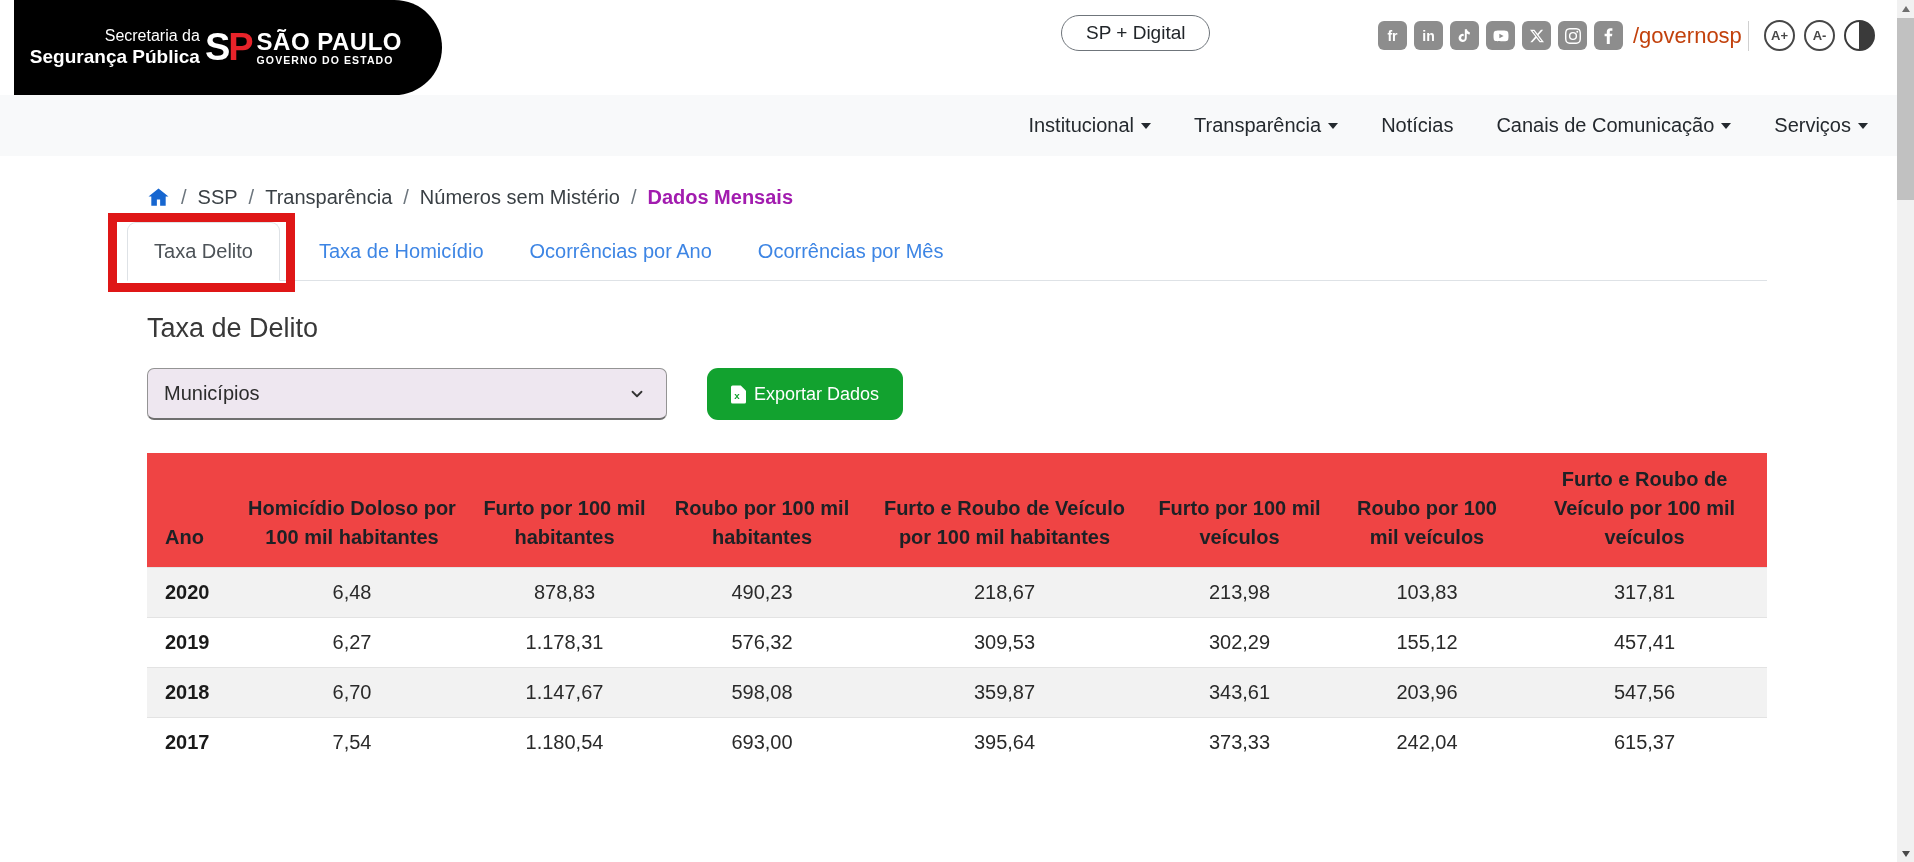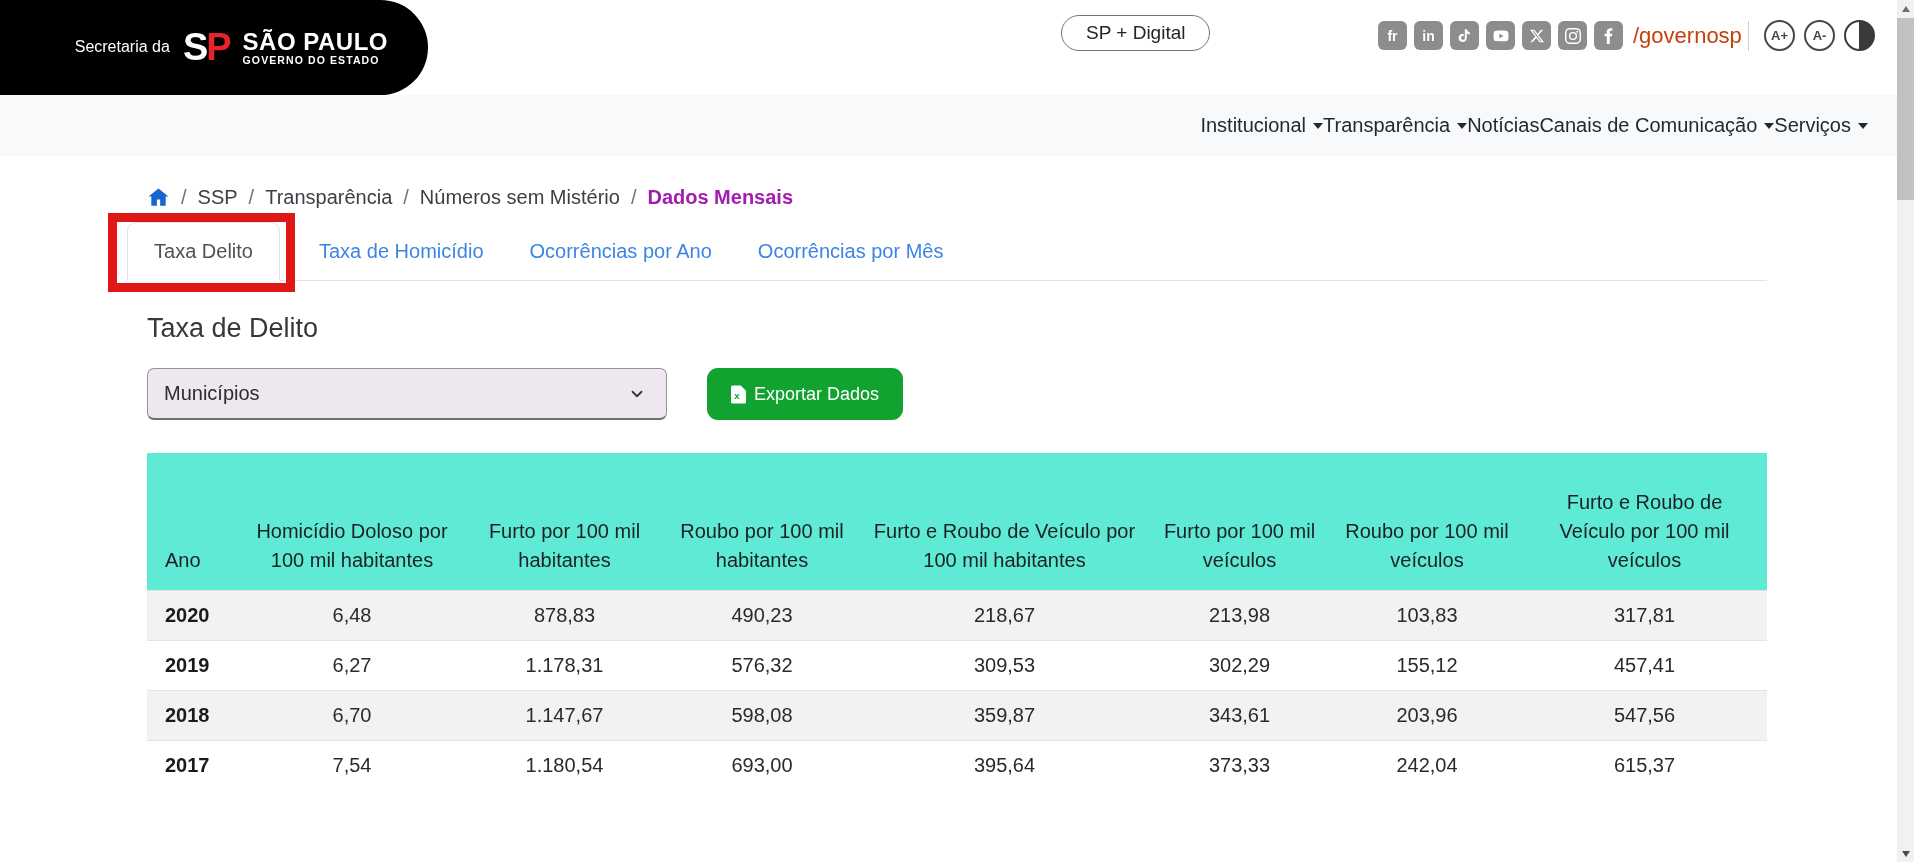--- a/index.html
+++ b/index.html
@@ -5,24 +5,24 @@
   * { box-sizing: border-box; }
   html,body { margin:0; padding:0; }
   body {
     width:1914px; height:862px; overflow:hidden; position:relative;
     font-family:"Liberation Sans", sans-serif; background:#fff; color:#212529;
   }
 
   
   .topbar { position:relative; height:95px; background:#fff; }
   .logo-banner {
-    position:absolute; left:0; top:0; width:428px; height:95px;
+    position:absolute; left:14px; top:0; width:428px; height:95px;
     background:#000; border-radius:0 48px 48px 0;
     display:flex; align-items:center; justify-content:flex-end;
-    padding-right:40px; gap:13px; z-index:2;
+    padding-right:40px; gap:5px; z-index:2;
   }
   .sec-text { color:#fff; text-align:right; line-height:1.18; }
   .sec-line1 { font-size:16px; }
   .sec-line2 { font-size:19px; font-weight:bold; }
   .sp-mark { font-size:38px; font-weight:bold; letter-spacing:-2px; display:flex; }
   .sp-s { color:#fff; }
   .sp-p { color:#e8232a; }
   .state-text { color:#fff; line-height:1.05; }
   .state-line1 { font-size:24px; font-weight:bold; letter-spacing:0.5px; }
   .state-line2 { font-size:10.5px; font-weight:bold; letter-spacing:1.1px; }
@@ -52,21 +52,21 @@
   }
   .contrast-btn {
     width:31px; height:31px; border:2.5px solid #3a3a3a; border-radius:50%;
     background:linear-gradient(90deg,#ffffff 50%,#3a3a3a 50%); cursor:pointer;
   }
 
   
   .navbar {
     height:61px; background:#f8f9fa;
     display:flex; align-items:center; justify-content:flex-end;
-    padding-right:46px; 
+    padding-right:46px; gap:43px;
   }
   .nav-item { display:flex; align-items:center; font-size:20px; color:#24292e; cursor:pointer; white-space:nowrap; }
   .caret {
     display:inline-block; margin-left:7px; width:0; height:0;
     border-left:5.5px solid transparent; border-right:5.5px solid transparent;
     border-top:6.5px solid #24292e;
   }
 
   
   .content { width:1620px; margin:0 auto; padding-top:30px; }
@@ -108,22 +108,22 @@
   .export-btn {
     height:52px; padding:0 24px; background:#12a22f; border:none; border-radius:11px;
     display:flex; align-items:center; gap:8px;
     font-family:"Liberation Sans", sans-serif;
     font-size:18px; color:#fff; cursor:pointer;
   }
 
   
   .data-table { width:1620px; margin-top:33px; border-collapse:collapse; table-layout:fixed; font-size:20px; }
   .data-table thead th {
-    background:#5eead4; color:#1d2125; font-weight:normal;
-    text-align:center; vertical-align:bottom; padding:35px 10px 15px; line-height:1.45;
+    background:#ef4444; color:#1d2125; font-weight:bold;
+    text-align:center; vertical-align:bottom; padding:12px 10px 15px; line-height:1.45;
   }
   .data-table thead th.col-ano { text-align:left; padding-left:18px; }
   .data-table tbody tr { border-top:1px solid #e3e3e3; }
   .data-table tbody tr.striped { background:#f2f2f2; }
   .data-table tbody th {
     text-align:left; padding:13px 10px 13px 18px; font-weight:bold; color:#1a1a1a;
   }
   .data-table tbody td { text-align:center; padding:13px 10px; color:#2a2a2a; }
 
   
@@ -135,20 +135,21 @@
   .tri-down { width:0; height:0; border-left:4.5px solid transparent; border-right:4.5px solid transparent; border-top:6px solid #4a4a4a; }
   .sb-thumb { position:absolute; left:0; top:18px; width:17px; height:182px; background:#c1c1c1; cursor:pointer; }
 </style>
 </head>
 <body>
 
 <div class="topbar">
   <div class="logo-banner">
     <div class="sec-text">
       <div class="sec-line1">Secretaria da</div>
+      <div class="sec-line2">Segurança Pública</div>
     </div>
     <div class="sp-mark">
       <span class="sp-s">S</span>
         <span class="sp-p">P</span>
     </div>
     <div class="state-text">
       <div class="state-line1">SÃO PAULO</div>
       <div class="state-line2">GOVERNO DO ESTADO</div>
     </div>
   </div>

